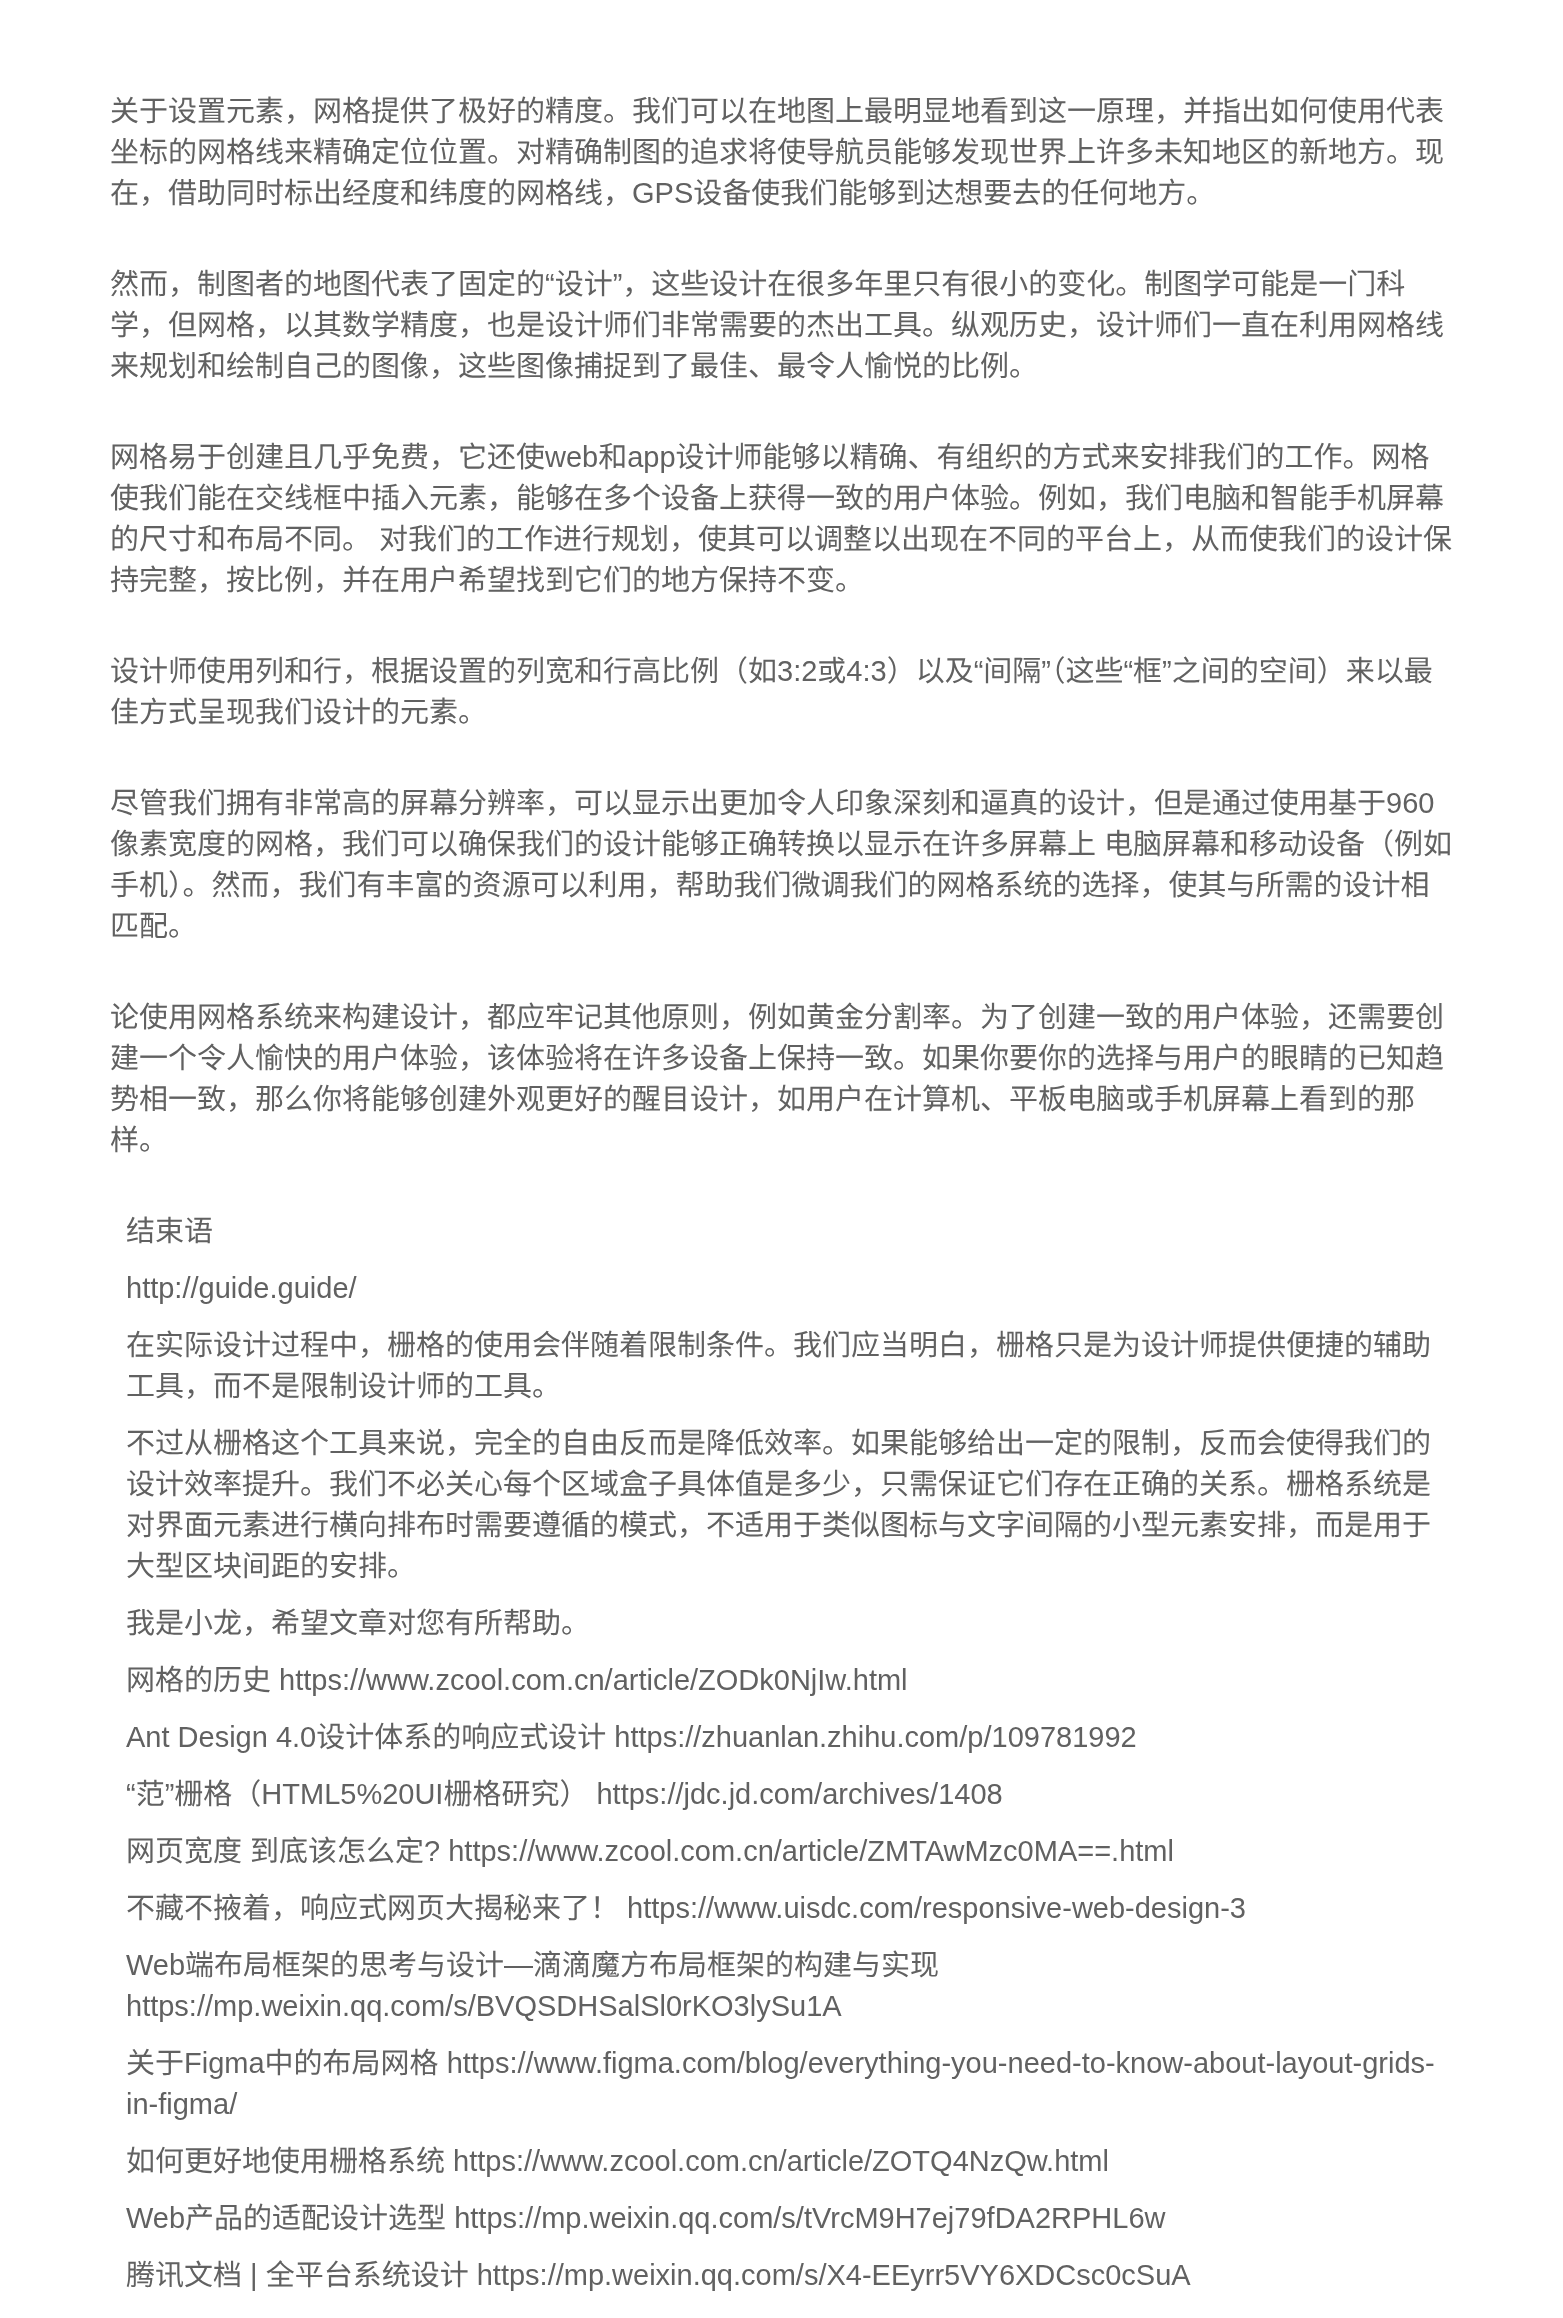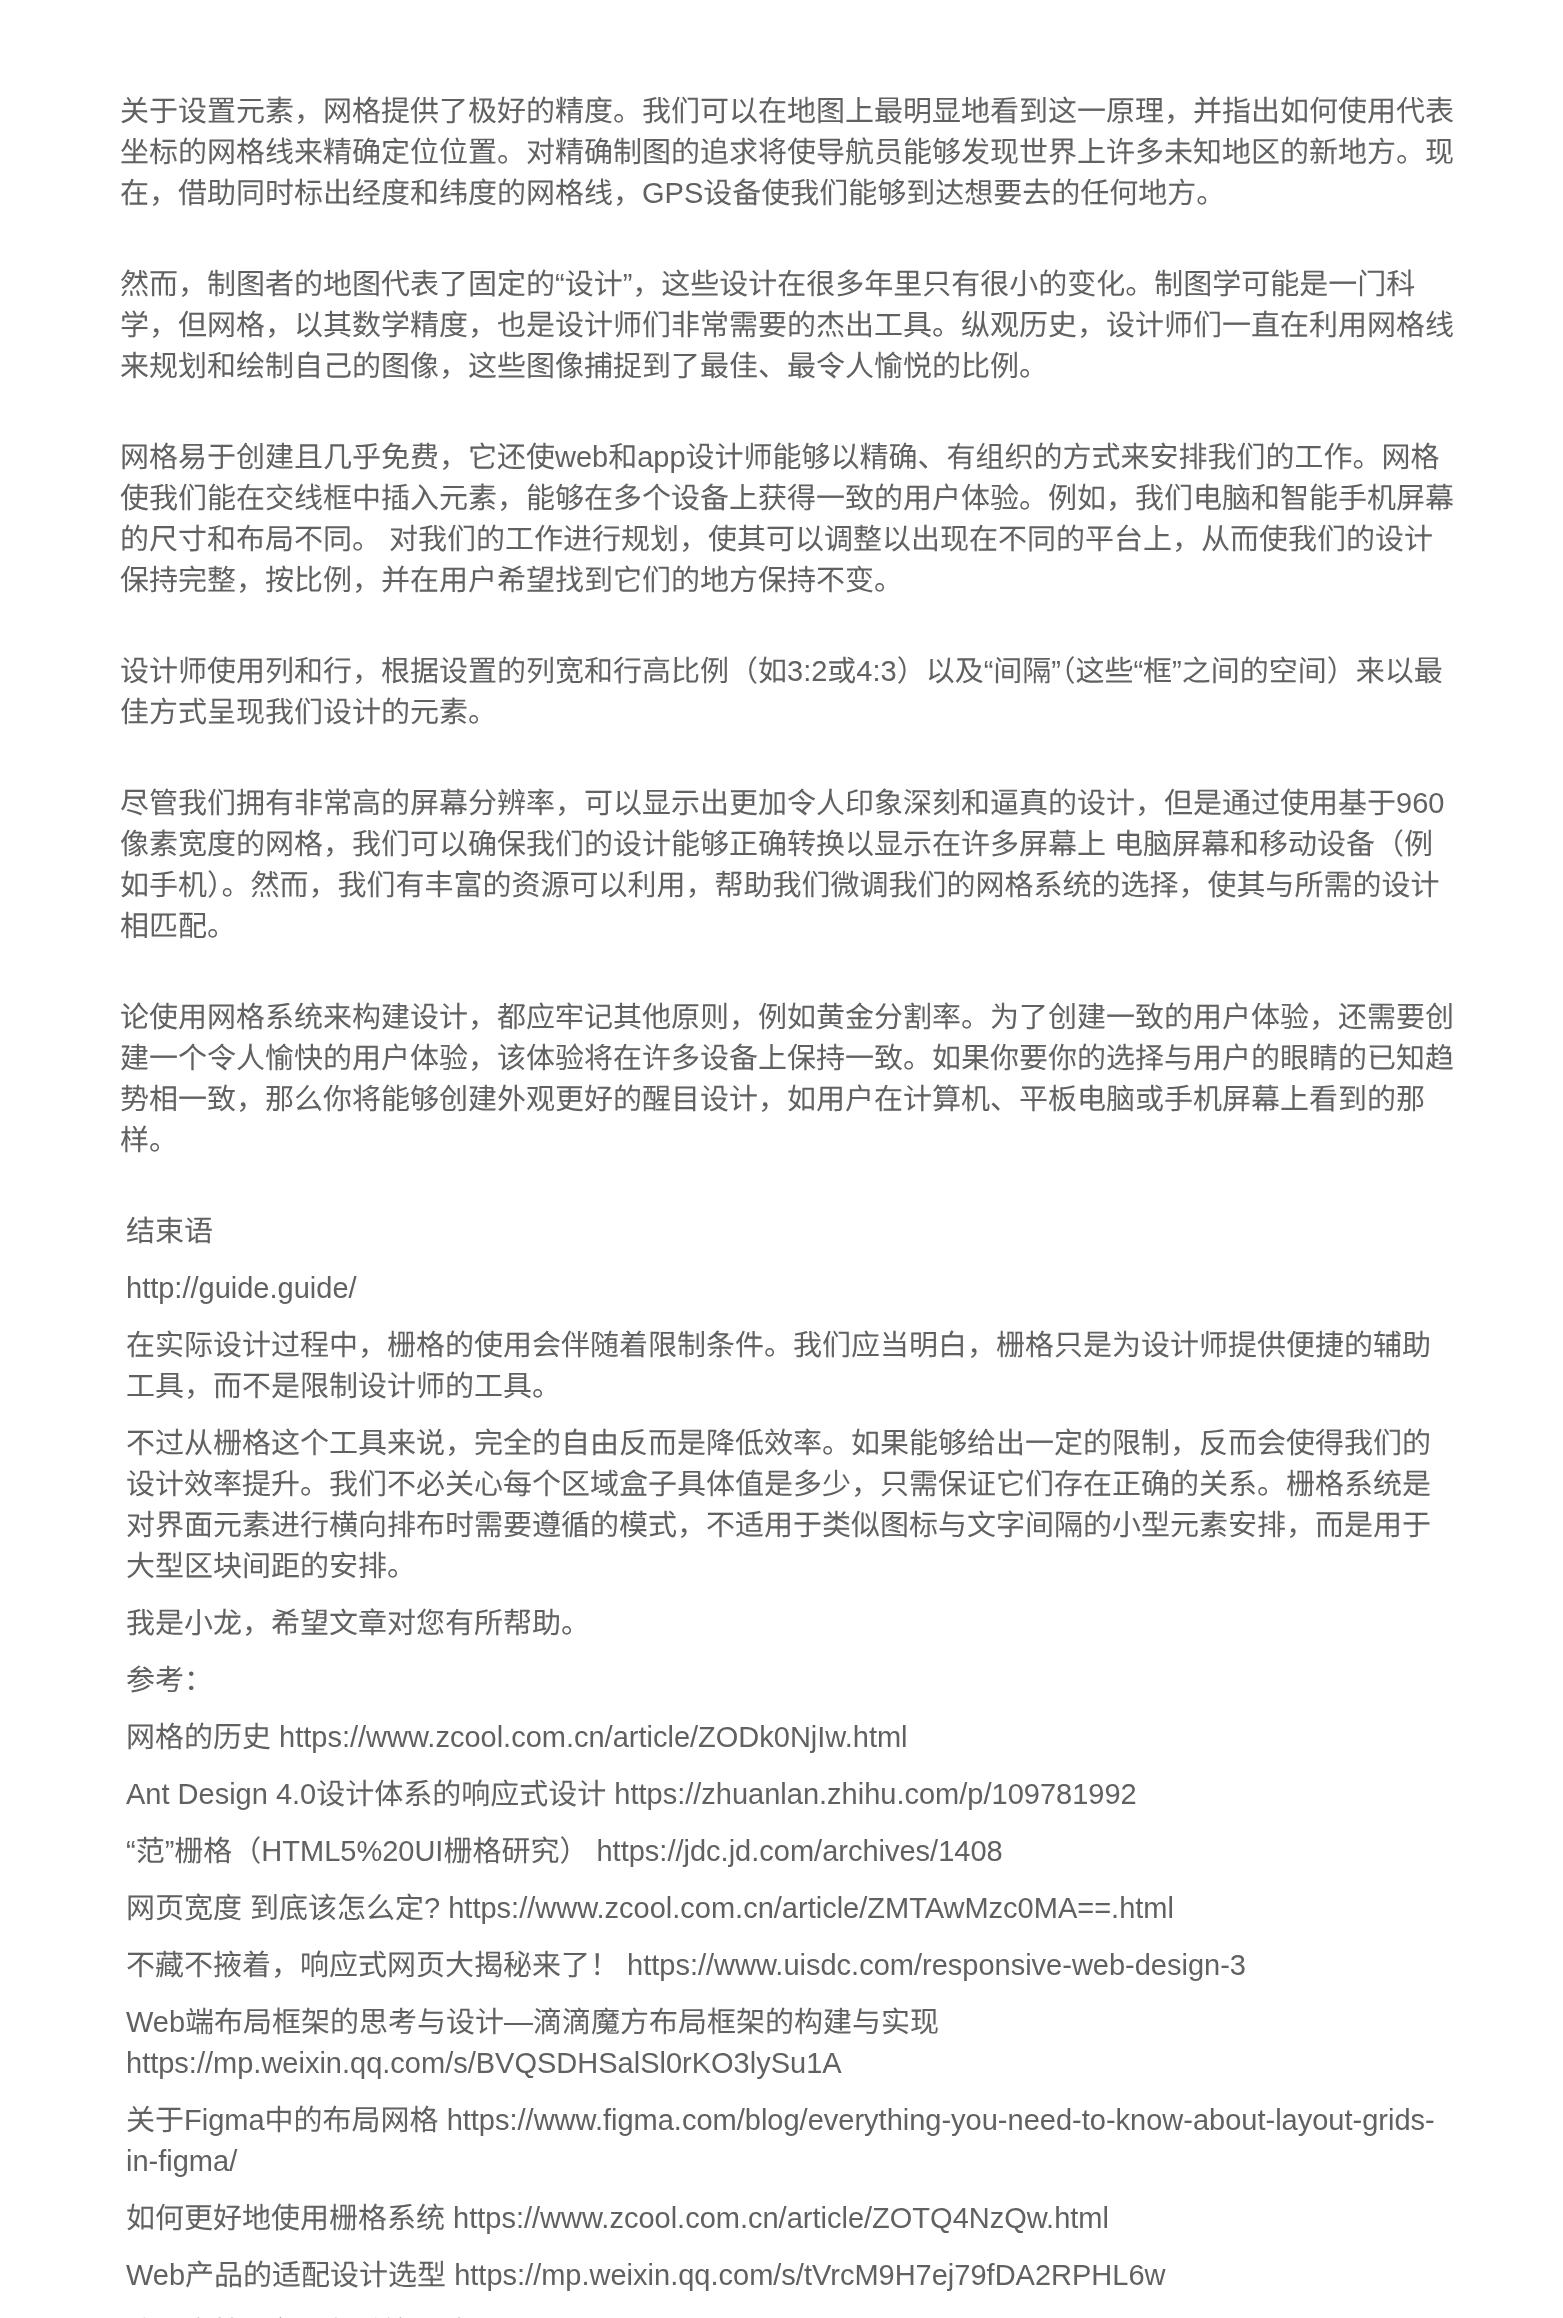--- a/index.html
+++ b/index.html
@@ -12,41 +12,40 @@
     font-family: "Liberation Sans", "DejaVu Sans", sans-serif;
   }
   .doc {
     padding: 91px 108px 0 110px;
     font-size: 29px;
     line-height: 41px;
     color: #616161;
     overflow-wrap: break-word;
     word-break: normal;
   }
-  .para { margin: 0 0 50px 10px; }
+  .para { margin: 0 0 50px 0; }
   .line { margin: 16px; }
 </style>
 </head>
 <body>
 
 <div class="doc">
 
   <p class="para">关于设置元素，网格提供了极好的精度。我们可以在地图上最明显地看到这一原理，并指出如何使用代表坐标的网格线来精确定位位置。对精确制图的追求将使导航员能够发现世界上许多未知地区的新地方。现在，借助同时标出经度和纬度的网格线，GPS设备使我们能够到达想要去的任何地方。</p>
   <p class="para">然而，制图者的地图代表了固定的“设计”，这些设计在很多年里只有很小的变化。制图学可能是一门科学，但网格，以其数学精度，也是设计师们非常需要的杰出工具。纵观历史，设计师们一直在利用网格线来规划和绘制自己的图像，这些图像捕捉到了最佳、最令人愉悦的比例。</p>
   <p class="para">网格易于创建且几乎免费，它还使web和app设计师能够以精确、有组织的方式来安排我们的工作。网格使我们能在交线框中插入元素，能够在多个设备上获得一致的用户体验。例如，我们电脑和智能手机屏幕的尺寸和布局不同。 对我们的工作进行规划，使其可以调整以出现在不同的平台上，从而使我们的设计保持完整，按比例，并在用户希望找到它们的地方保持不变。</p>
   <p class="para">设计师使用列和行，根据设置的列宽和行高比例（如3:2或4:3）以及“间隔”（这些“框”之间的空间）来以最佳方式呈现我们设计的元素。</p>
   <p class="para">尽管我们拥有非常高的屏幕分辨率，可以显示出更加令人印象深刻和逼真的设计，但是通过使用基于960像素宽度的网格，我们可以确保我们的设计能够正确转换以显示在许多屏幕上 电脑屏幕和移动设备（例如手机）。然而，我们有丰富的资源可以利用，帮助我们微调我们的网格系统的选择，使其与所需的设计相匹配。</p>
   <p class="para">论使用网格系统来构建设计，都应牢记其他原则，例如黄金分割率。为了创建一致的用户体验，还需要创建一个令人愉快的用户体验，该体验将在许多设备上保持一致。如果你要你的选择与用户的眼睛的已知趋势相一致，那么你将能够创建外观更好的醒目设计，如用户在计算机、平板电脑或手机屏幕上看到的那样。</p>
 
   <p class="line">结束语</p>
   <p class="line">http://guide.guide/</p>
   <p class="line">在实际设计过程中，栅格的使用会伴随着限制条件。我们应当明白，栅格只是为设计师提供便捷的辅助工具，而不是限制设计师的工具。</p>
   <p class="line">不过从栅格这个工具来说，完全的自由反而是降低效率。如果能够给出一定的限制，反而会使得我们的设计效率提升。我们不必关心每个区域盒子具体值是多少，只需保证它们存在正确的关系。栅格系统是对界面元素进行横向排布时需要遵循的模式，不适用于类似图标与文字间隔的小型元素安排，而是用于大型区块间距的安排。</p>
   <p class="line">我是小龙，希望文章对您有所帮助。</p>
-  <p class="line">参考：</p>
 
   <p class="line">网格的历史 https://www.zcool.com.cn/article/ZODk0NjIw.html</p>
   <p class="line">Ant Design 4.0设计体系的响应式设计 https://zhuanlan.zhihu.com/p/109781992</p>
   <p class="line">“范”栅格（HTML5%20UI栅格研究） https://jdc.jd.com/archives/1408</p>
   <p class="line">网页宽度 到底该怎么定? https://www.zcool.com.cn/article/ZMTAwMzc0MA==.html</p>
   <p class="line">不藏不掖着，响应式网页大揭秘来了！ https://www.uisdc.com/responsive-web-design-3</p>
   <p class="line">Web端布局框架的思考与设计—滴滴魔方布局框架的构建与实现https://mp.weixin.qq.com/s/BVQSDHSalSl0rKO3lySu1A</p>
   <p class="line">关于Figma中的布局网格 https://www.figma.com/blog/everything-you-need-to-know-about-layout-grids-in-figma/</p>
   <p class="line">如何更好地使用栅格系统 https://www.zcool.com.cn/article/ZOTQ4NzQw.html</p>
   <p class="line">Web产品的适配设计选型 https://mp.weixin.qq.com/s/tVrcM9H7ej79fDA2RPHL6w</p>

